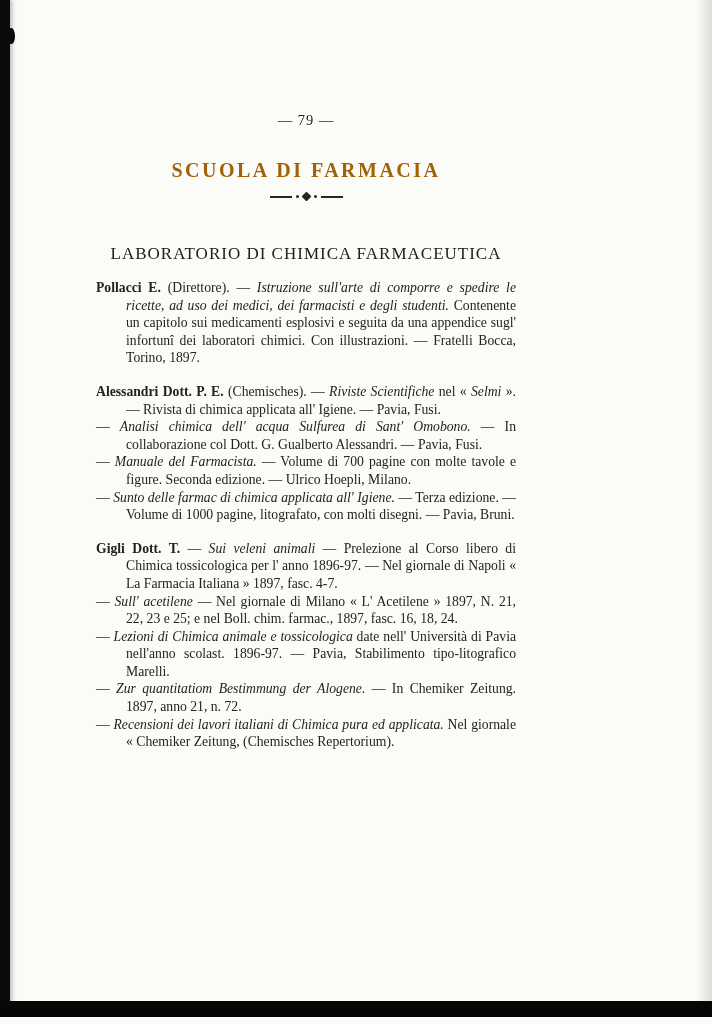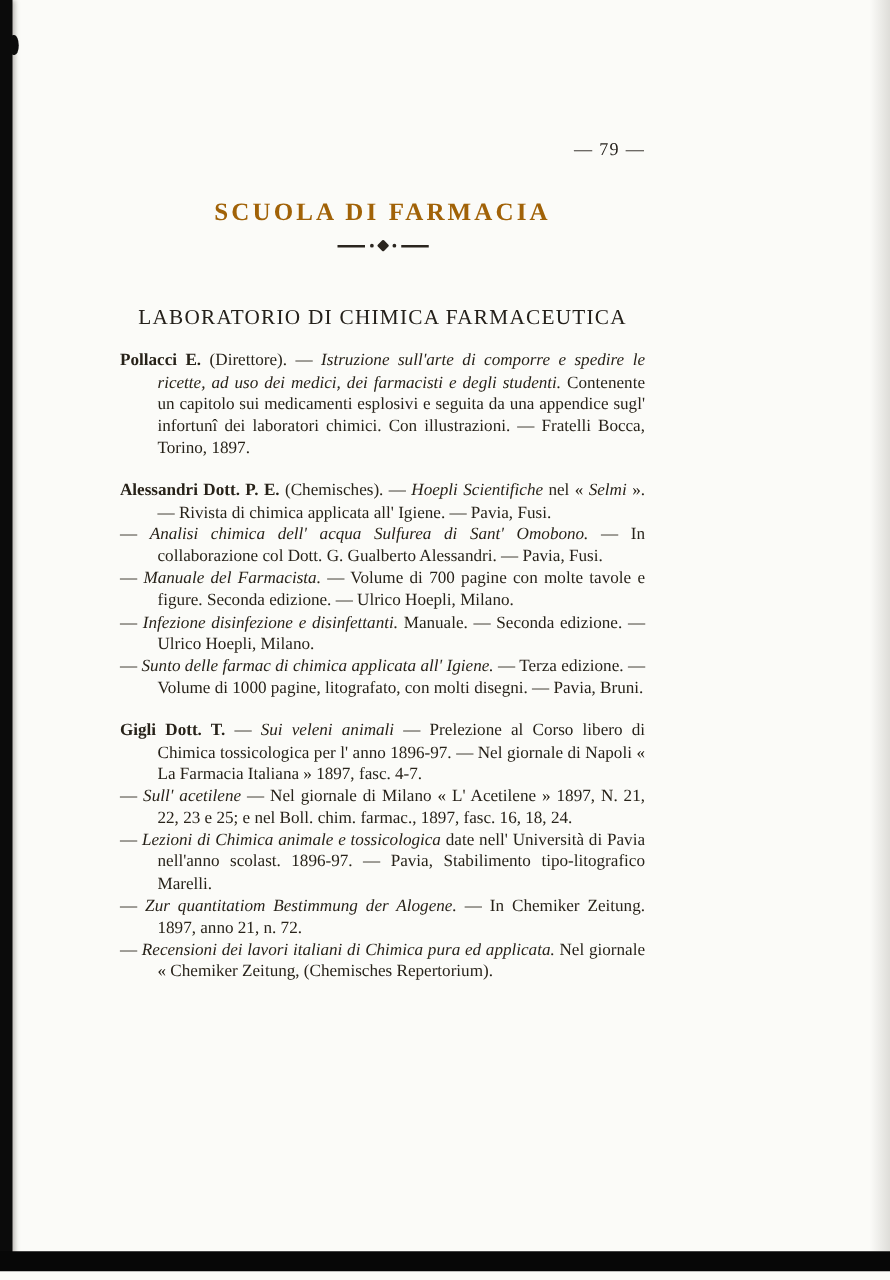--- a/index.html
+++ b/index.html
@@ -36,21 +36,21 @@
     background: #0b0b0b; border-radius: 40% 60% 55% 45%;
   }
   
   .content {
     position: absolute;
     left: 96px; top: 0;
     width: 420px;
     padding-top: 112px;
   }
   .page-number {
-    text-align: right;
+    text-align: center;
     font-size: 14.5px;
     letter-spacing: 1px;
     color: #211d18;
   }
   .title {
     margin: 30px 0 0 0;
     text-align: center;
     font-size: 20px;
     font-weight: 700;
     letter-spacing: 2.5px;
@@ -108,24 +108,23 @@
       <span class="orn-diamond"></span>
       <span class="orn-dot"></span>
       <span class="orn-line"></span>
     </div>
     <h2 class="section">LABORATORIO DI CHIMICA FARMACEUTICA</h2>
     <div id="entries">
         <div class="entry-group">
           <p class="entry-para"><span class="b">Pollacci E. </span><span>(Direttore). — </span><span class="i">Istruzione sull'arte di comporre e spedire le ricette, ad uso dei medici, dei farmacisti e degli studenti.</span><span> Contenente un capitolo sui medicamenti esplosivi e seguita da una appendice sugl' infortunî dei laboratori chimici. Con illustrazioni. — Fratelli Bocca, Torino, 1897.</span></p>
         </div>
         <div class="entry-group">
-          <p class="entry-para"><span class="b">Alessandri Dott. P. E. </span><span>(Chemisches). — </span><span class="i">Hoepli Scientifiche</span><span> nel « </span><span class="i">Selmi</span><span> ». — Rivista di chimica applicata all' Igiene. — Pavia, Fusi.</span></p>
+          <p class="entry-para"><span class="b">Alessandri Dott. P. E. </span><span>(Chemisches). — </span><span class="i">Riviste Scientifiche</span><span> nel « </span><span class="i">Selmi</span><span> ». — Rivista di chimica applicata all' Igiene. — Pavia, Fusi.</span></p>
           <p class="entry-para"><span>— </span><span class="i">Analisi chimica dell' acqua Sulfurea di Sant' Omobono.</span><span> — In collaborazione col Dott. G. Gualberto Alessandri. — Pavia, Fusi.</span></p>
           <p class="entry-para"><span>— </span><span class="i">Manuale del Farmacista.</span><span> — Volume di 700 pagine con molte tavole e figure. Seconda edizione. — Ulrico Hoepli, Milano.</span></p>
-          <p class="entry-para"><span>— </span><span class="i">Infezione disinfezione e disinfettanti.</span><span> Manuale. — Seconda edizione. — Ulrico Hoepli, Milano.</span></p>
           <p class="entry-para"><span>— </span><span class="i">Sunto delle farmac di chimica applicata all' Igiene.</span><span> — Terza edizione. — Volume di 1000 pagine, litografato, con molti disegni. — Pavia, Bruni.</span></p>
         </div>
         <div class="entry-group">
           <p class="entry-para"><span class="b">Gigli Dott. T. </span><span>— </span><span class="i">Sui veleni animali</span><span> — Prelezione al Corso libero di Chimica tossicologica per l' anno 1896-97. — Nel giornale di Napoli « La Farmacia Italiana » 1897, fasc. 4-7.</span></p>
           <p class="entry-para"><span>— </span><span class="i">Sull' acetilene</span><span> — Nel giornale di Milano « L' Acetilene » 1897, N. 21, 22, 23 e 25; e nel Boll. chim. farmac., 1897, fasc. 16, 18, 24.</span></p>
           <p class="entry-para"><span>— </span><span class="i">Lezioni di Chimica animale e tossicologica</span><span> date nell' Università di Pavia nell'anno scolast. 1896-97. — Pavia, Stabilimento tipo-litografico Marelli.</span></p>
           <p class="entry-para"><span>— </span><span class="i">Zur quantitatiom Bestimmung der Alogene.</span><span> — In Chemiker Zeitung. 1897, anno 21, n. 72.</span></p>
           <p class="entry-para"><span>— </span><span class="i">Recensioni dei lavori italiani di Chimica pura ed applicata.</span><span> Nel giornale « Chemiker Zeitung, (Chemisches Repertorium).</span></p>
         </div>
       </div>

